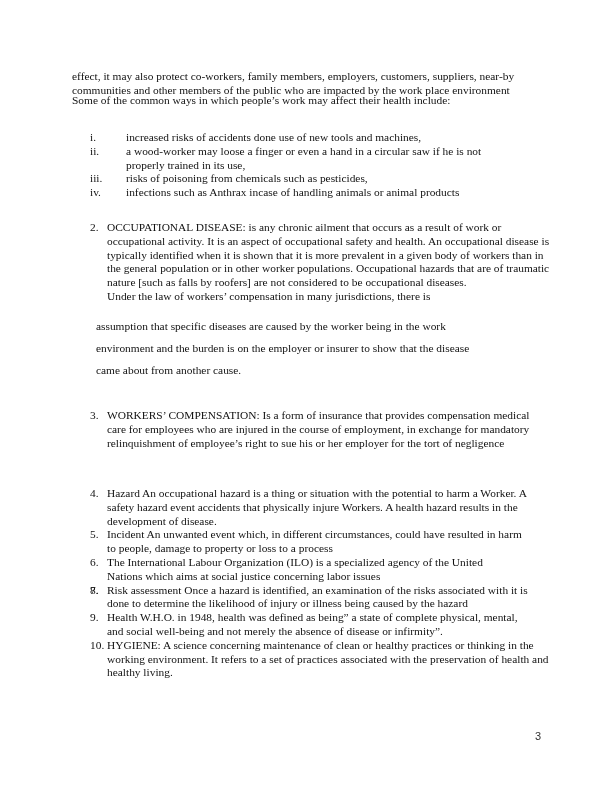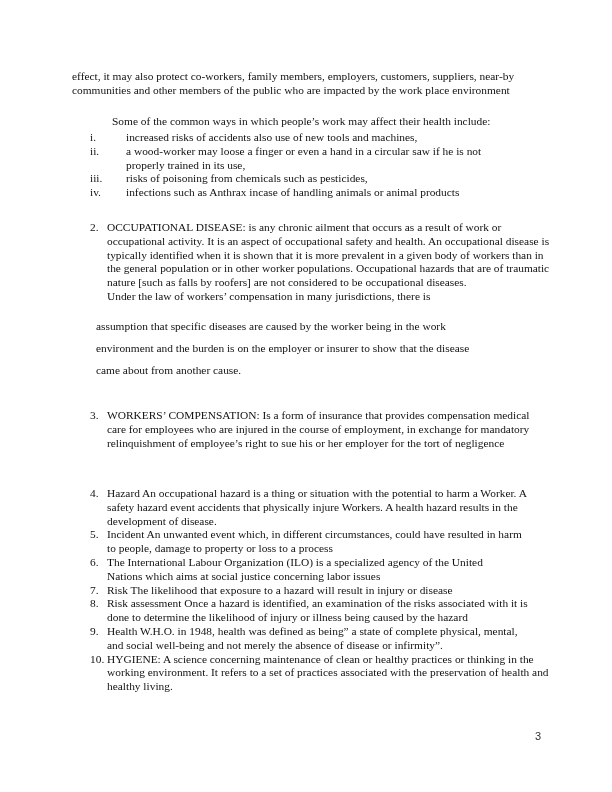--- a/index.html
+++ b/index.html
@@ -16,26 +16,26 @@
   .spaced { position: absolute; left: 96px; font-size: 11.4px; white-space: nowrap; }
   .pagenum { position: absolute; left: 535px; top: 730px; font-family: "Liberation Sans", "DejaVu Sans", sans-serif; font-size: 11px; color: #333; }
 </style>
 </head>
 <body>
 
 <div class="page">
 
   <div class="line" style="left:72px; top:70px;">effect, it may also protect co-workers, family members, employers, customers, suppliers, near-by</div>
   <div class="line" style="left:72px; top:84px;">communities and other members of the public who are impacted by the work place environment</div>
-  <div class="line" style="left:72px; top:115px;margin-left:40px;">Some of the common ways in which people’s work may affect their health include:</div>
+  <div class="line" style="left:72px; top:94px;">Some of the common ways in which people’s work may affect their health include:</div>
 
   <div class="rlist">
     <div class="ritem">
       <span class="rnum">i.</span>
-      <span>increased risks of accidents also use of new tools and machines,</span>
+      <span>increased risks of accidents done use of new tools and machines,</span>
     </div>
     <div class="ritem" style="width:385px;">
       <span class="rnum">ii.</span>
       <span>a wood-worker may loose a finger or even a hand in a circular saw if he is not properly trained in its use,</span>
     </div>
     <div class="ritem">
       <span class="rnum">iii.</span>
       <span>risks of poisoning from chemicals such as pesticides,</span>
     </div>
     <div class="ritem">
@@ -72,21 +72,20 @@
     <div class="item" style="width:425px;">
       <span class="num">5.</span>
       <span>Incident An unwanted event which, in different circumstances, could have resulted in harm to people, damage to property or loss to a process</span>
     </div>
     <div class="item" style="width:410px;">
       <span class="num">6.</span>
       <span>The International Labour Organization (ILO) is a specialized agency of the United Nations which aims at social justice concerning labor issues</span>
     </div>
     <div class="item">
       <span class="num">7.</span>
-      <span>Risk  The likelihood that exposure to a hazard will result in injury or disease</span>
     </div>
     <div class="item">
       <span class="num">8.</span>
       <span>Risk assessment Once a hazard is identified, an examination of the risks associated with it is done to determine the likelihood of injury or illness being caused by the hazard</span>
     </div>
     <div class="item" style="width:420px;">
       <span class="num">9.</span>
       <span>Health W.H.O. in 1948, health was defined as being” a state of complete physical, mental, and social well-being and not merely the absence of disease or infirmity”.</span>
     </div>
     <div class="item">

